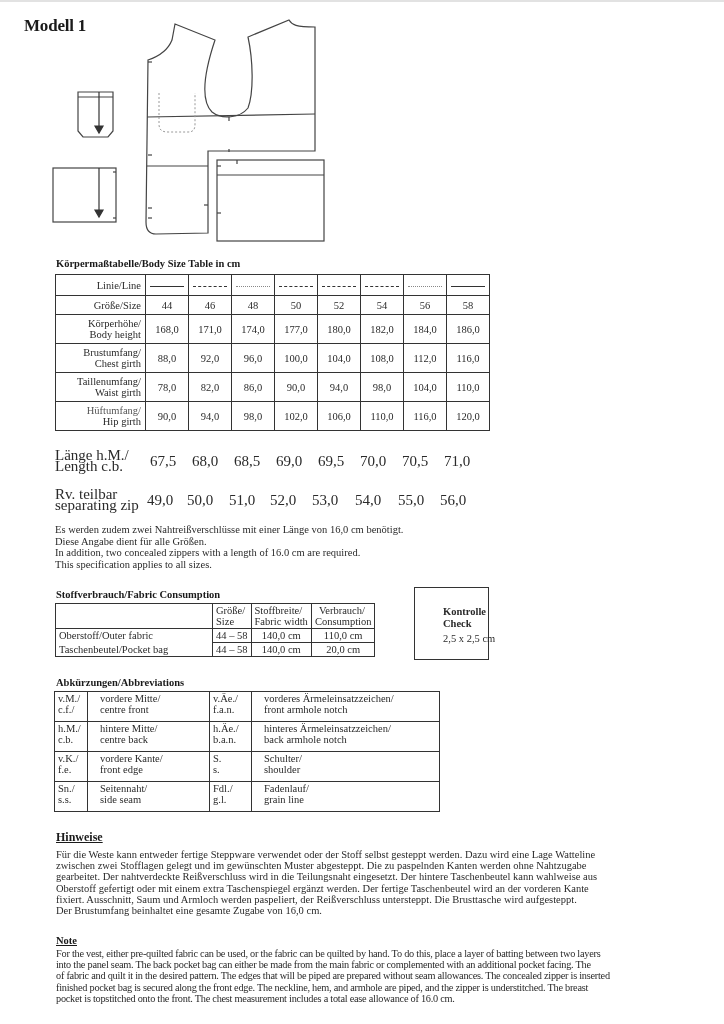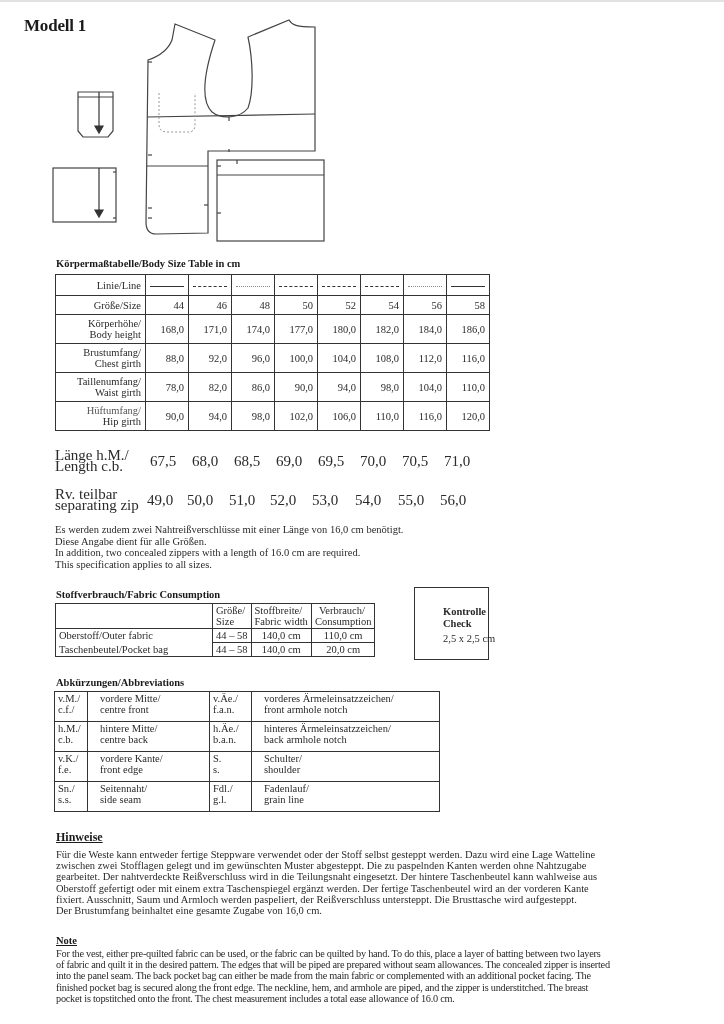--- a/index.html
+++ b/index.html
@@ -11,21 +11,21 @@
   .title { position: absolute; left: 24px; top: 16px; font-size: 17px; font-weight: bold; color: #1a1a1a; letter-spacing: -0.2px; }
   svg.pattern { position: absolute; left: 0; top: 0; }
   .sec-title { position: absolute; font-size: 10.5px; font-weight: bold; color: #1a1a1a; }
   table { border-collapse: collapse; position: absolute; }
   td { border: 1.3px solid #333; font-size: 10.5px; line-height: 11px; padding: 0 4px; color: #2a2a2a; }
 
   
   .size-table { left: 55px; top: 274px; }
   .size-table td { height: 18px; text-align: center; }
   .size-table td.lbl { text-align: right; width: 81px; padding-left: 4px; }
-  .size-table td.num { width: 33px; text-align: right; }
+  .size-table td.num { width: 33px; }
   .size-table tr.tall td { height: 28px; }
   .size-table tr.line td { height: 20px; }
   .size-table td.hip-lbl span.l1 { color: #555; }
   .linestyle { display: inline-block; width: 34px; height: 0; vertical-align: middle; border-top: 1.2px solid #333; }
   .ls-solid { border-top-style: solid; }
   .ls-dash { border-top-style: dashed; }
   .ls-dot { border-top-style: dotted; }
 
   .extra-rows { position: absolute; left: 55px; }
   .extra-row { position: absolute; left: 0; width: 430px; height: 28px; font-size: 15px; line-height: 11px; color: #2a2a2a; }
@@ -351,17 +351,17 @@
   <span class="l">zwischen zwei Stofflagen gelegt und im gewünschten Muster abgesteppt. Die zu paspelnden Kanten werden ohne Nahtzugabe</span>
   <span class="l">gearbeitet. Der nahtverdeckte Reißverschluss wird in die Teilungsnaht eingesetzt. Der hintere Taschenbeutel kann wahlweise aus</span>
   <span class="l">Oberstoff gefertigt oder mit einem extra Taschenspiegel ergänzt werden. Der fertige Taschenbeutel wird an der vorderen Kante</span>
   <span class="l">fixiert. Ausschnitt, Saum und Armloch werden paspeliert, der Reißverschluss untersteppt. Die Brusttasche wird aufgesteppt.</span>
   <span class="l">Der Brustumfang beinhaltet eine gesamte Zugabe von 16,0 cm.</span>
 </div>
 
 <div class="note-title">Note</div>
 <div class="note-text">
   <span class="l">For the vest, either pre-quilted fabric can be used, or the fabric can be quilted by hand. To do this, place a layer of batting between two layers</span>
+  <span class="l">into the panel seam. The back pocket bag can either be made from the main fabric or complemented with an additional pocket facing. The</span>
   <span class="l">of fabric and quilt it in the desired pattern. The edges that will be piped are prepared without seam allowances. The concealed zipper is inserted</span>
-  <span class="l">into the panel seam. The back pocket bag can either be made from the main fabric or complemented with an additional pocket facing. The</span>
   <span class="l">finished pocket bag is secured along the front edge. The neckline, hem, and armhole are piped, and the zipper is understitched. The breast</span>
   <span class="l">pocket is topstitched onto the front. The chest measurement includes a total ease allowance of 16.0 cm.</span>
 </div>
 
 </body></html>

